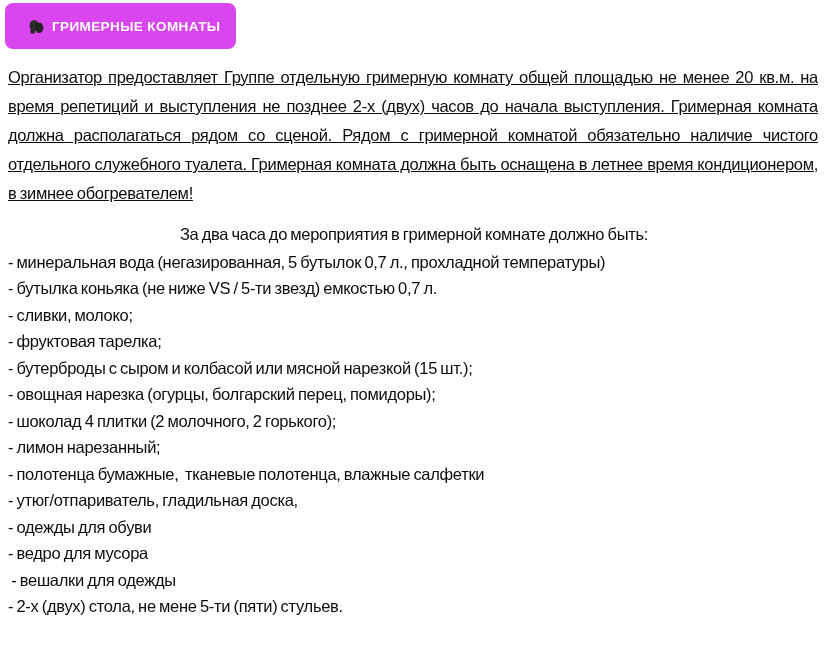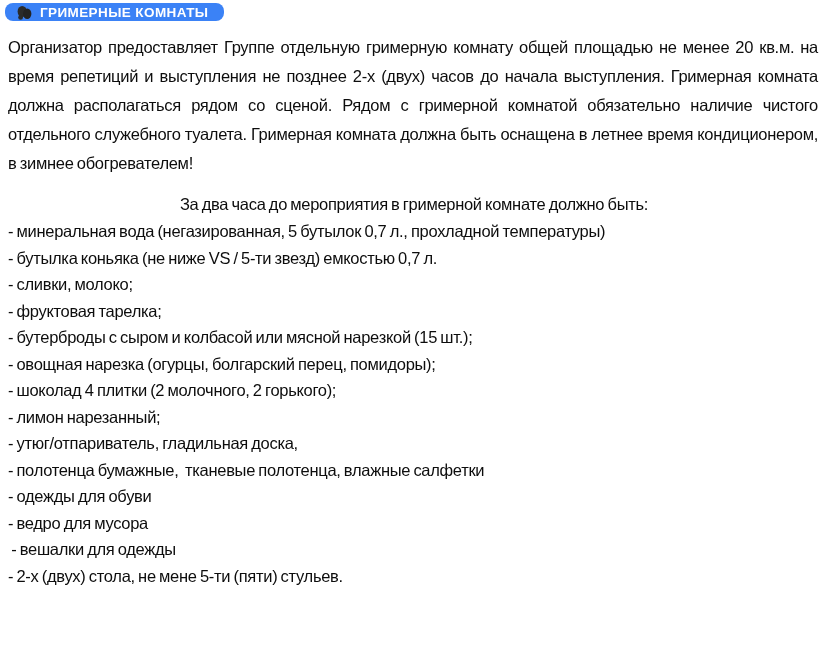--- a/index.html
+++ b/index.html
@@ -16,47 +16,48 @@
   }
   .page {
     padding: 3px 10px 0 5px;
     box-sizing: border-box;
     width: 830px;
   }
   .badge {
     display: inline-flex;
     align-items: center;
     gap: 7px;
-    height: 18px;
-    padding: 0 16px 0 11px;
-    background: #3b82f6;
+    height: 46px;
+    padding: 0 16px 0 23px;
+    background: #d946ef;
     border-radius: 8px;
     box-sizing: border-box;
   }
   .badge .label {
     color: #ffffff;
     font-size: 13.5px;
     font-weight: bold;
     letter-spacing: 0.4px;
     white-space: nowrap;
     text-transform: uppercase;
   }
   .badge .icon {
     width: 17px;
     height: 17px;
     flex: 0 0 auto;
     display: inline-block;
   }
   .intro {
-    margin: 8px 2px 0 3px;
+    margin: 14px 2px 0 3px;
     font-size: 16.5px;
     line-height: 29px;
     text-align: justify;
     letter-spacing: -0.3px;
     word-spacing: -1px;
+    text-decoration: underline;
   }
   .list-intro {
     margin: 13px 0 1px 3px;
     font-size: 16.5px;
     line-height: 26.5px;
     letter-spacing: -0.3px;
     word-spacing: -1px;
     text-align: center;
   }
   .items {
@@ -92,22 +93,22 @@
 
   <div class="items">
     <div class="item">- минеральная вода (негазированная, 5 бутылок 0,7 л., прохладной температуры)</div>
     <div class="item">- бутылка коньяка (не ниже VS / 5-ти звезд) емкостью 0,7 л.</div>
     <div class="item">- сливки, молоко;</div>
     <div class="item">- фруктовая тарелка;</div>
     <div class="item">- бутерброды с сыром и колбасой или мясной нарезкой (15 шт.);</div>
     <div class="item">- овощная нарезка (огурцы, болгарский перец, помидоры);</div>
     <div class="item">- шоколад 4 плитки (2 молочного, 2 горького);</div>
     <div class="item">- лимон нарезанный;</div>
+    <div class="item">- полотенца бумажные,  тканевые полотенца, влажные салфетки</div>
     <div class="item">- утюг/отпариватель, гладильная доска,</div>
-    <div class="item">- полотенца бумажные,  тканевые полотенца, влажные салфетки</div>
     <div class="item">- одежды для обуви</div>
     <div class="item">- ведро для мусора</div>
     <div class="item"> - вешалки для одежды</div>
     <div class="item">- 2-х (двух) стола, не мене 5-ти (пяти) стульев.</div>
 
   </div>
 
 </div>
 
 </body></html>

